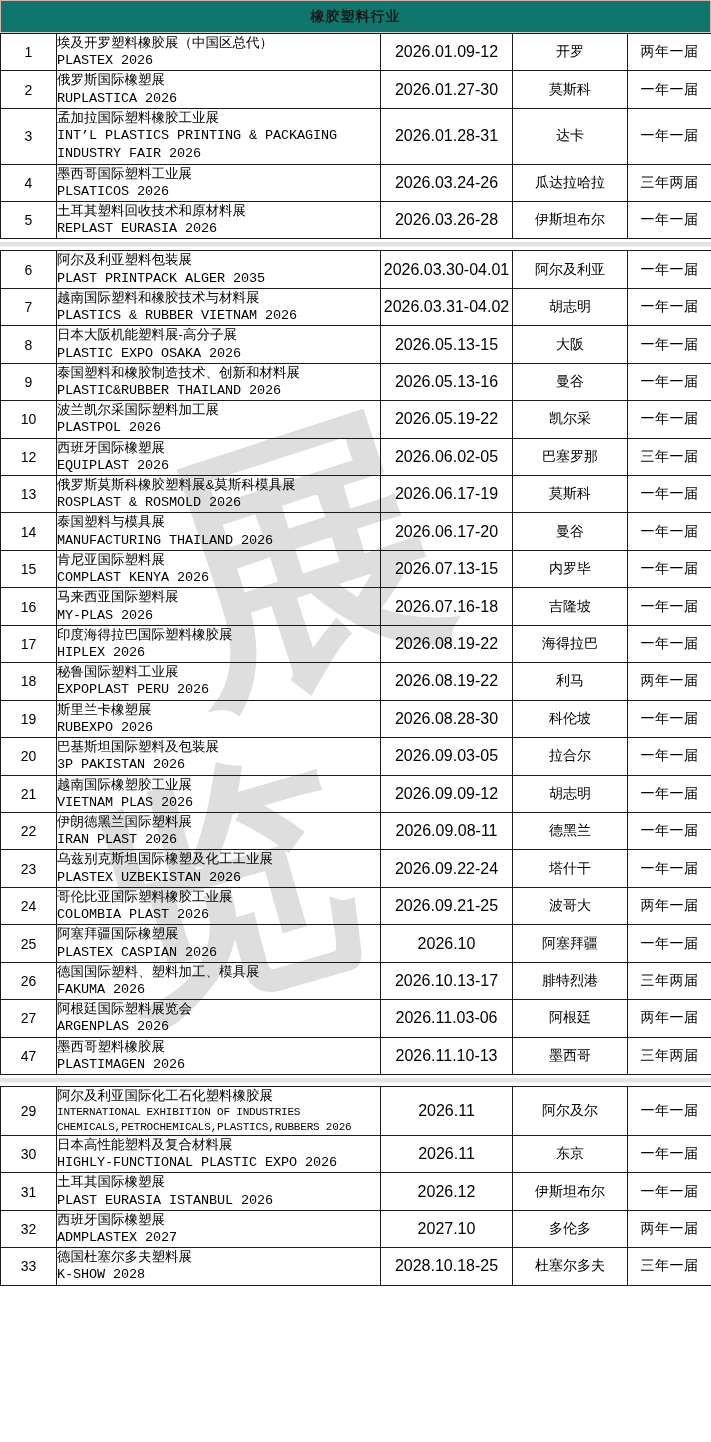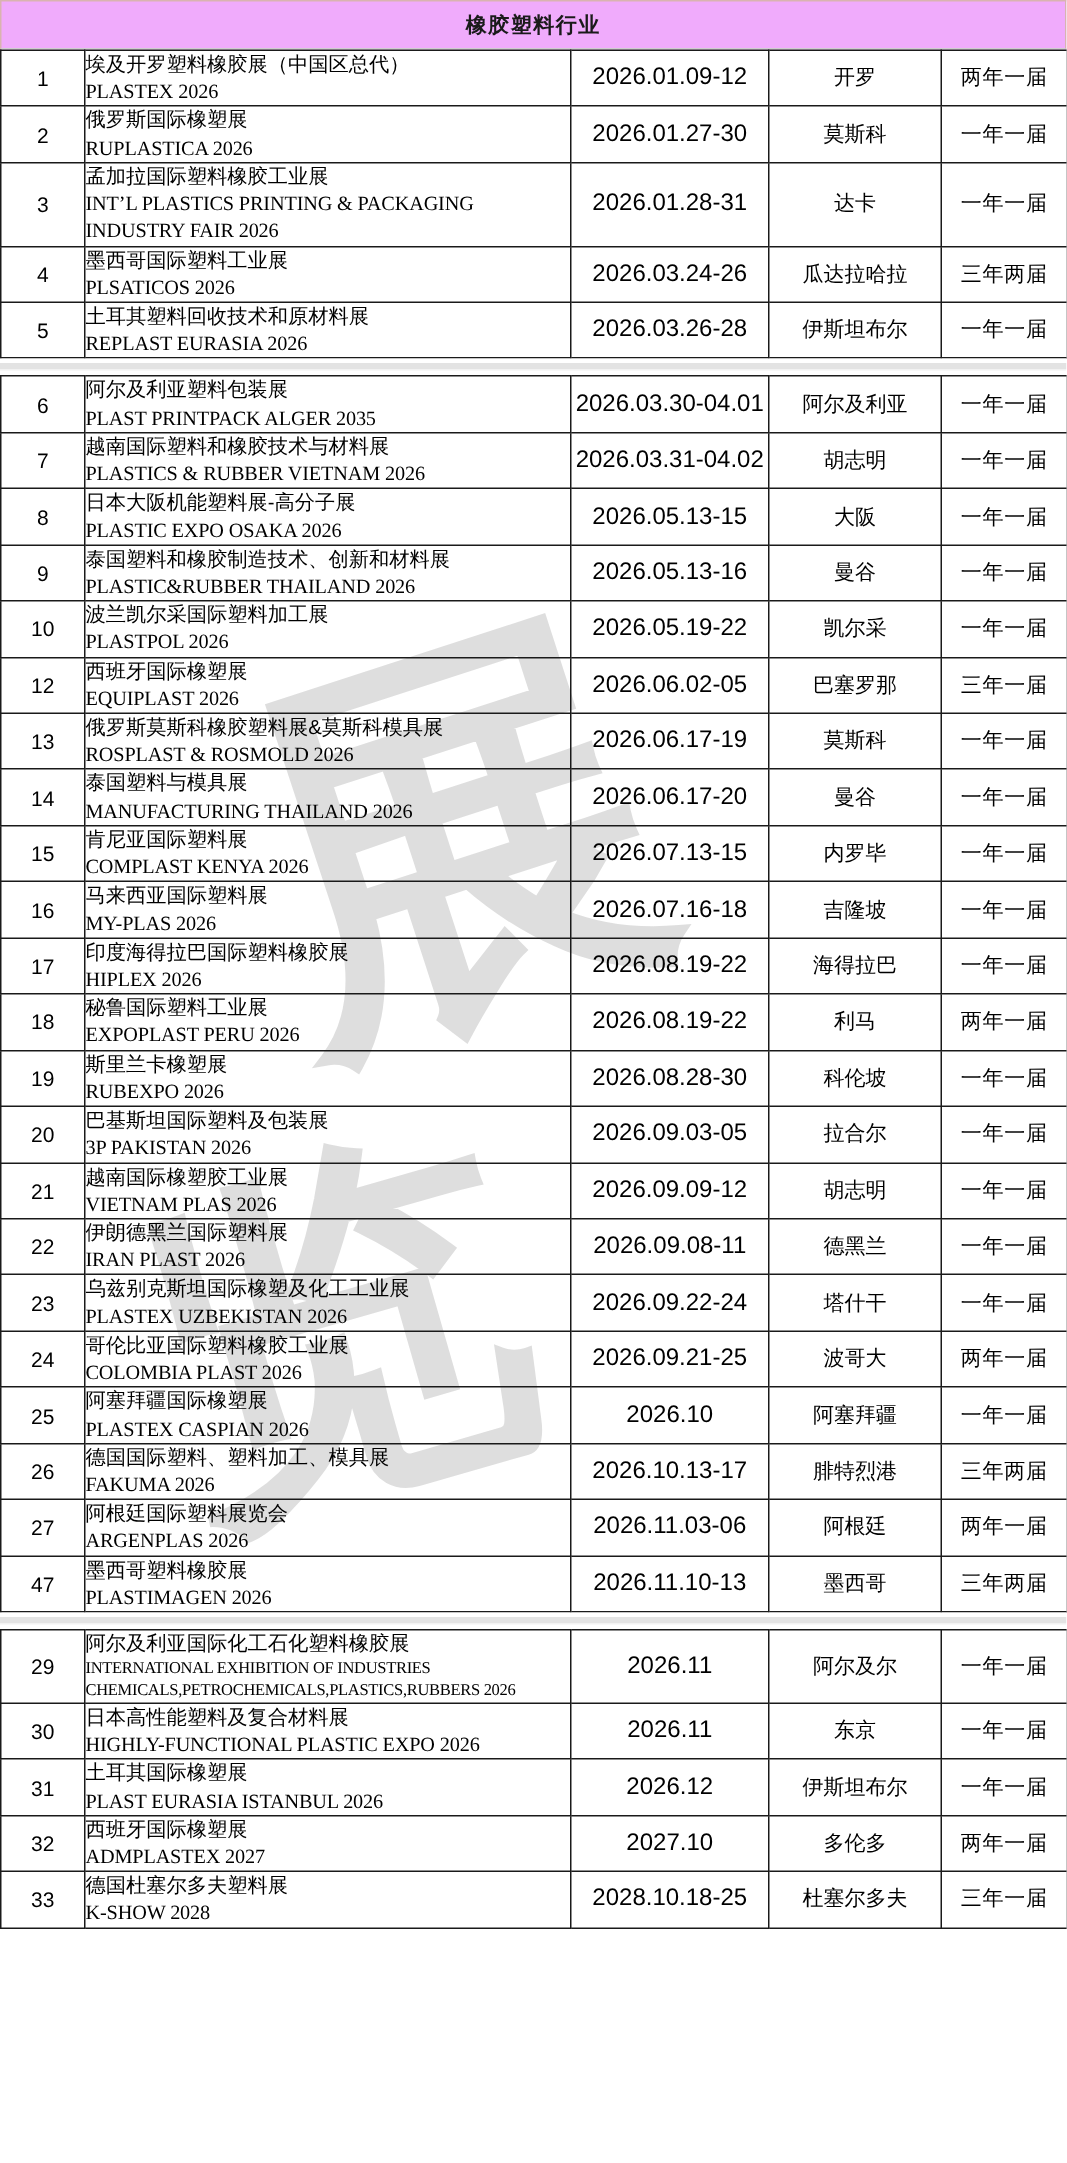--- a/index.html
+++ b/index.html
@@ -49,21 +49,21 @@
   
   #page {
     position: relative;
     z-index: 1;
     width: 711px;
   }
 
   
   .banner {
     height: 33px;
-    background: #f0abfc;
+    background: #0f766e;
     border: 1px solid #d9b3b0;
     border-bottom: 1px solid #cfcfcf;
     box-sizing: border-box;
     display: flex;
     align-items: center;
     justify-content: center;
   }
   .banner-title {
     font-size: 14px;
     font-weight: 700;
@@ -102,21 +102,21 @@
   }
   td.name .cn {
     display: block;
     font-size: 13.5px;
     font-family: "Liberation Sans", "DejaVu Sans", sans-serif;
     white-space: nowrap;
   }
   td.name .en {
     display: block;
     font-size: 13.5px;
-    font-family: Liberation Serif, serif;
+    font-family: Liberation Mono, monospace;
     letter-spacing: -0.1px;
     white-space: nowrap;
   }
   td.name .en.small {
     font-size: 11px;
     letter-spacing: -0.2px;
   }
   td.date, td.city, td.freq {
     text-align: center;
     font-size: 14px;

